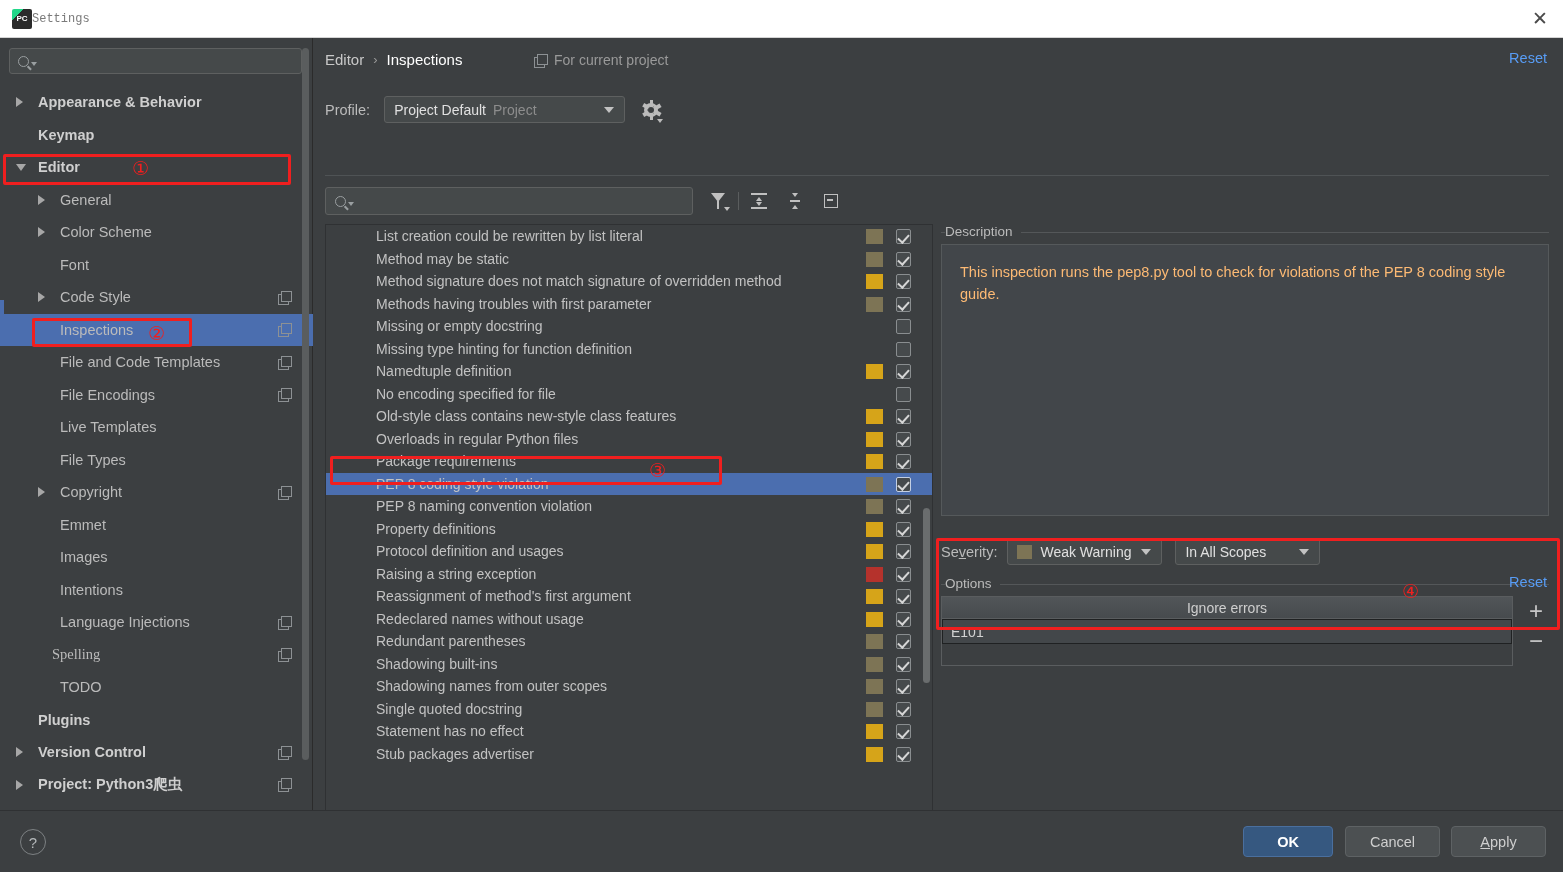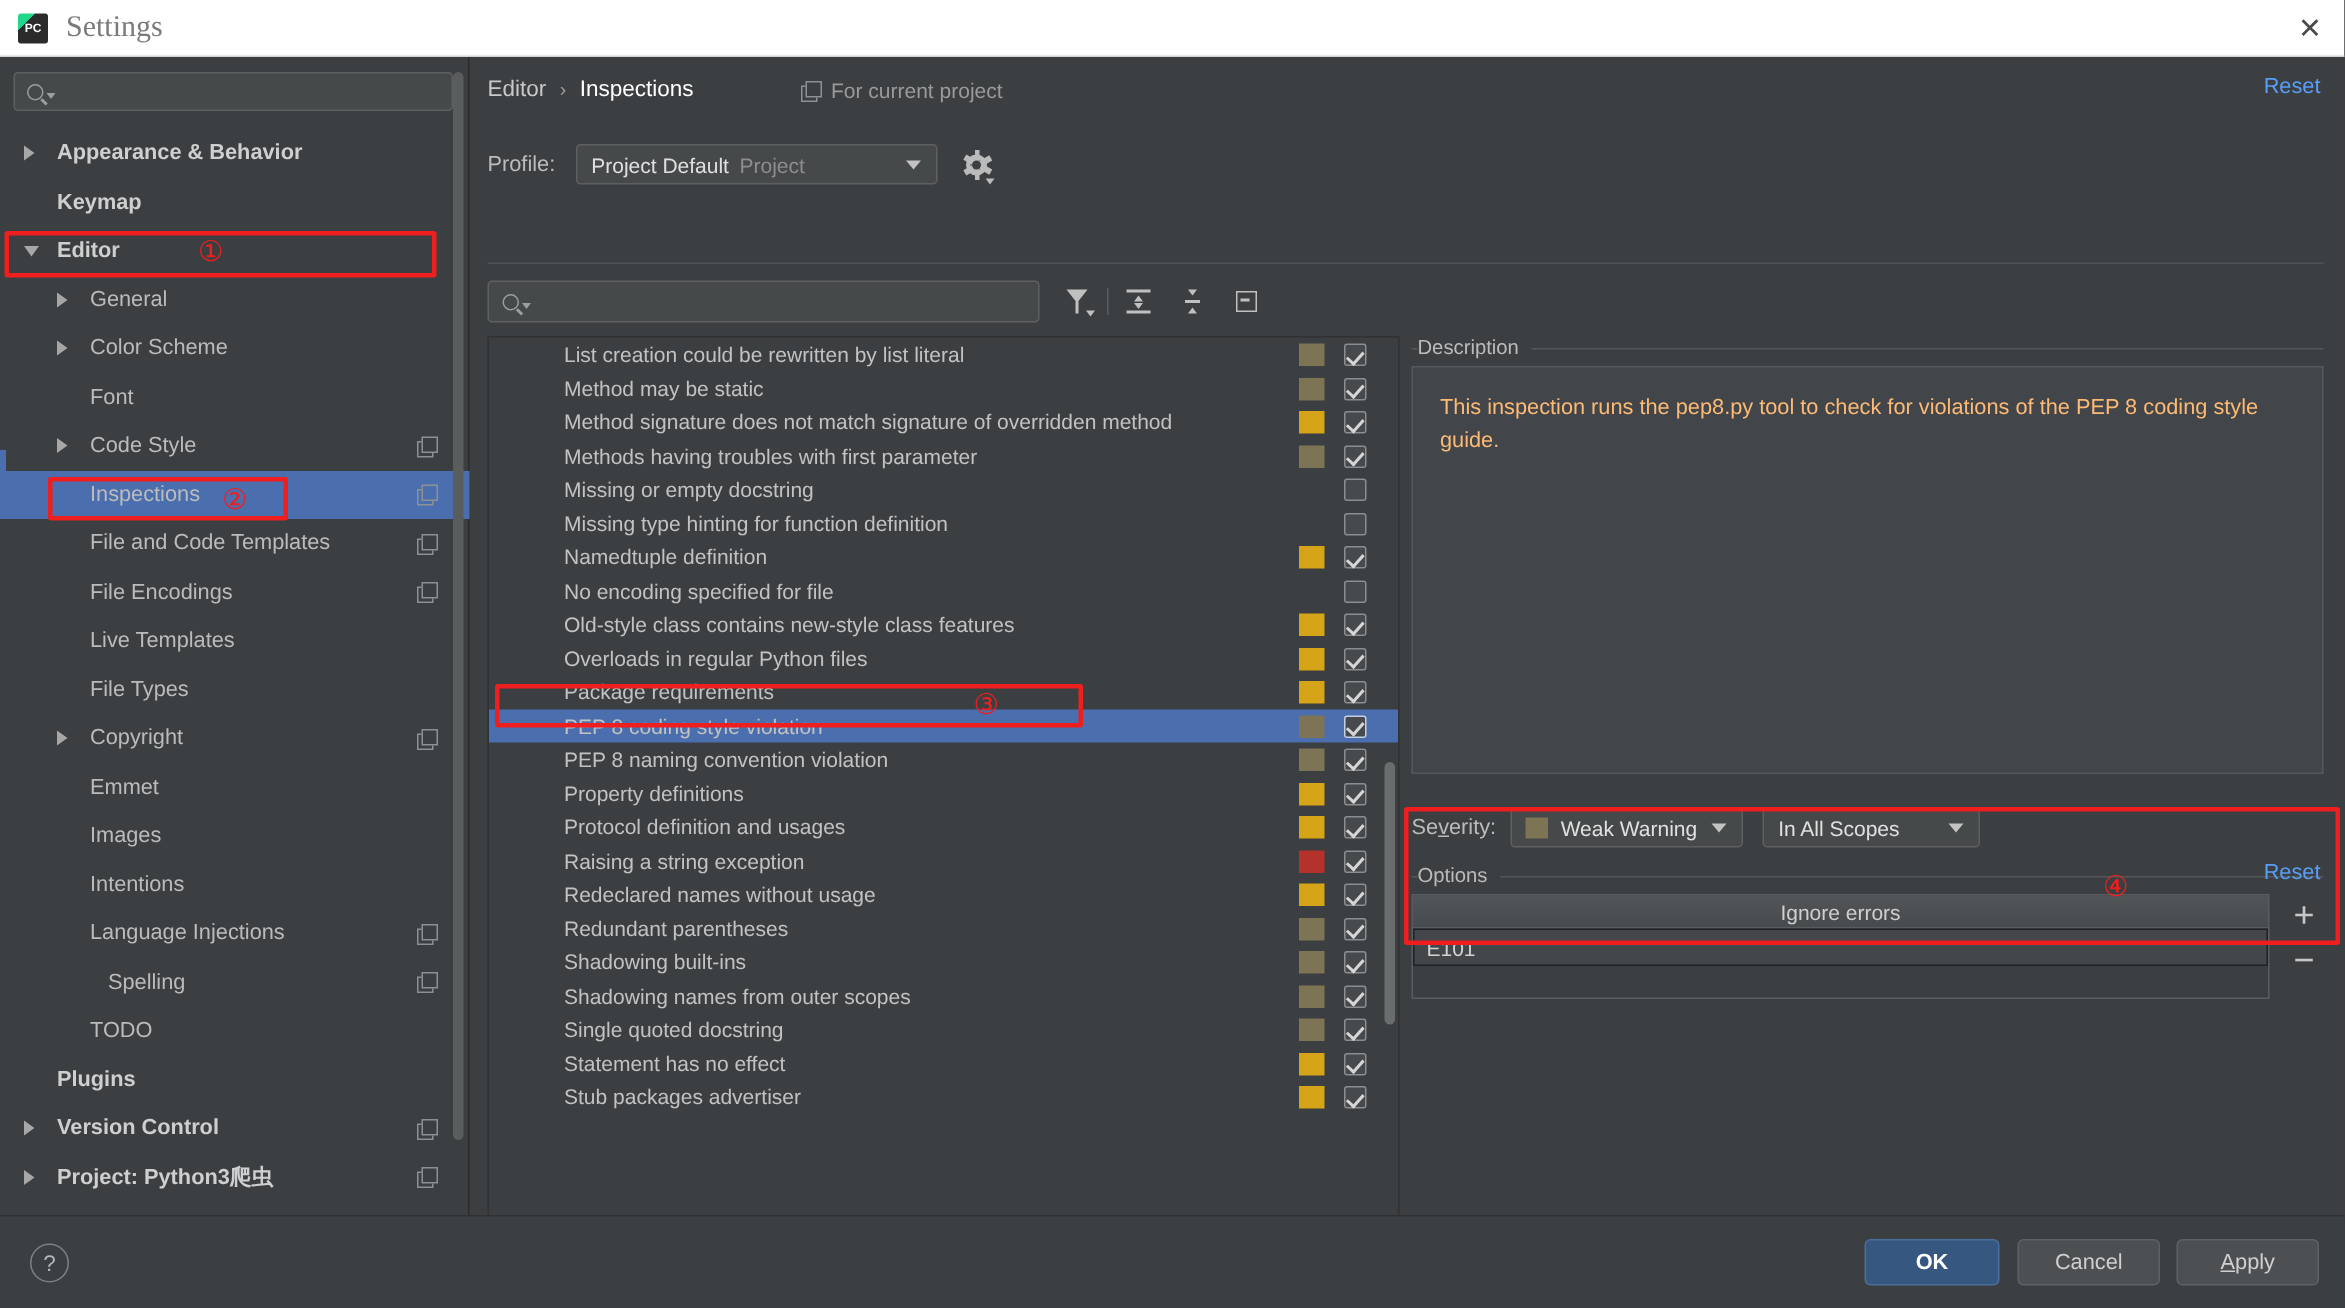--- a/index.html
+++ b/index.html
@@ -22,22 +22,22 @@
     background: linear-gradient(135deg,#21d789 0%,#21d789 28%,#2b2b2b 28%,#2b2b2b 100%);
     position: relative; flex: none;
   }
   .pc-icon::after {
     content: "PC"; position: absolute; left: 0; top: 0; width: 100%; height: 100%;
     display: flex; align-items: center; justify-content: center;
     font-size: 8px; font-weight: bold; color: #ffffff;
     font-family: "Liberation Sans", sans-serif;
   }
   .title-text {
-    margin-left: 12px; font-size: 20px; color: #7a7a7a;
-    font-family: Liberation Serif, serif;
+    margin-left: 0; font-size: 12px; color: #7a7a7a;
+    font-family: Liberation Mono, monospace;
   }
   .win-close {
     position: absolute; right: 0; top: 0; width: 46px; height: 37px;
     display: flex; align-items: center; justify-content: center;
     font-size: 19px; color: #4a4a4a; cursor: pointer;
   }
 
   
   .sidebar {
     position: absolute; left: 0; top: 38px; width: 313px; height: 772px;
@@ -417,21 +417,21 @@
           <span class="tlabel" style="left: 60px;">Images</span>
         </div>
         <div class="trow">
           <span class="tlabel" style="left: 60px;">Intentions</span>
         </div>
         <div class="trow">
           <span class="tlabel" style="left: 60px;">Language Injections</span>
           <span class="copy-ic"></span>
         </div>
         <div class="trow">
-          <span class="tlabel" style="left: 72px;">Spelling</span>
+          <span class="tlabel" style="left: 52px; font-family: Liberation Serif, serif;">Spelling</span>
           <span class="copy-ic"></span>
         </div>
         <div class="trow">
           <span class="tlabel" style="left: 60px;">TODO</span>
         </div>
         <div class="trow bold">
           <span class="tlabel" style="left: 38px;">Plugins</span>
         </div>
         <div class="trow bold">
           <span class="tri" style="left: 16px;"></span>
@@ -592,20 +592,25 @@
             <span class="lname">Protocol definition and usages</span>
             <span class="sev" style="background: rgb(214, 164, 25);"></span>
             <span class="cb on"></span>
           </div>
           <div class="lrow">
             <span class="lname">Raising a string exception</span>
             <span class="sev" style="background: rgb(181, 50, 44);"></span>
             <span class="cb on"></span>
           </div>
           <div class="lrow">
+            <span class="lname">Reassignment of method's first argument</span>
+            <span class="sev" style="background: rgb(214, 164, 25);"></span>
+            <span class="cb on"></span>
+          </div>
+          <div class="lrow">
             <span class="lname">Redeclared names without usage</span>
             <span class="sev" style="background: rgb(214, 164, 25);"></span>
             <span class="cb on"></span>
           </div>
           <div class="lrow">
             <span class="lname">Redundant parentheses</span>
             <span class="sev" style="background: rgb(125, 116, 85);"></span>
             <span class="cb on"></span>
           </div>
           <div class="lrow">

